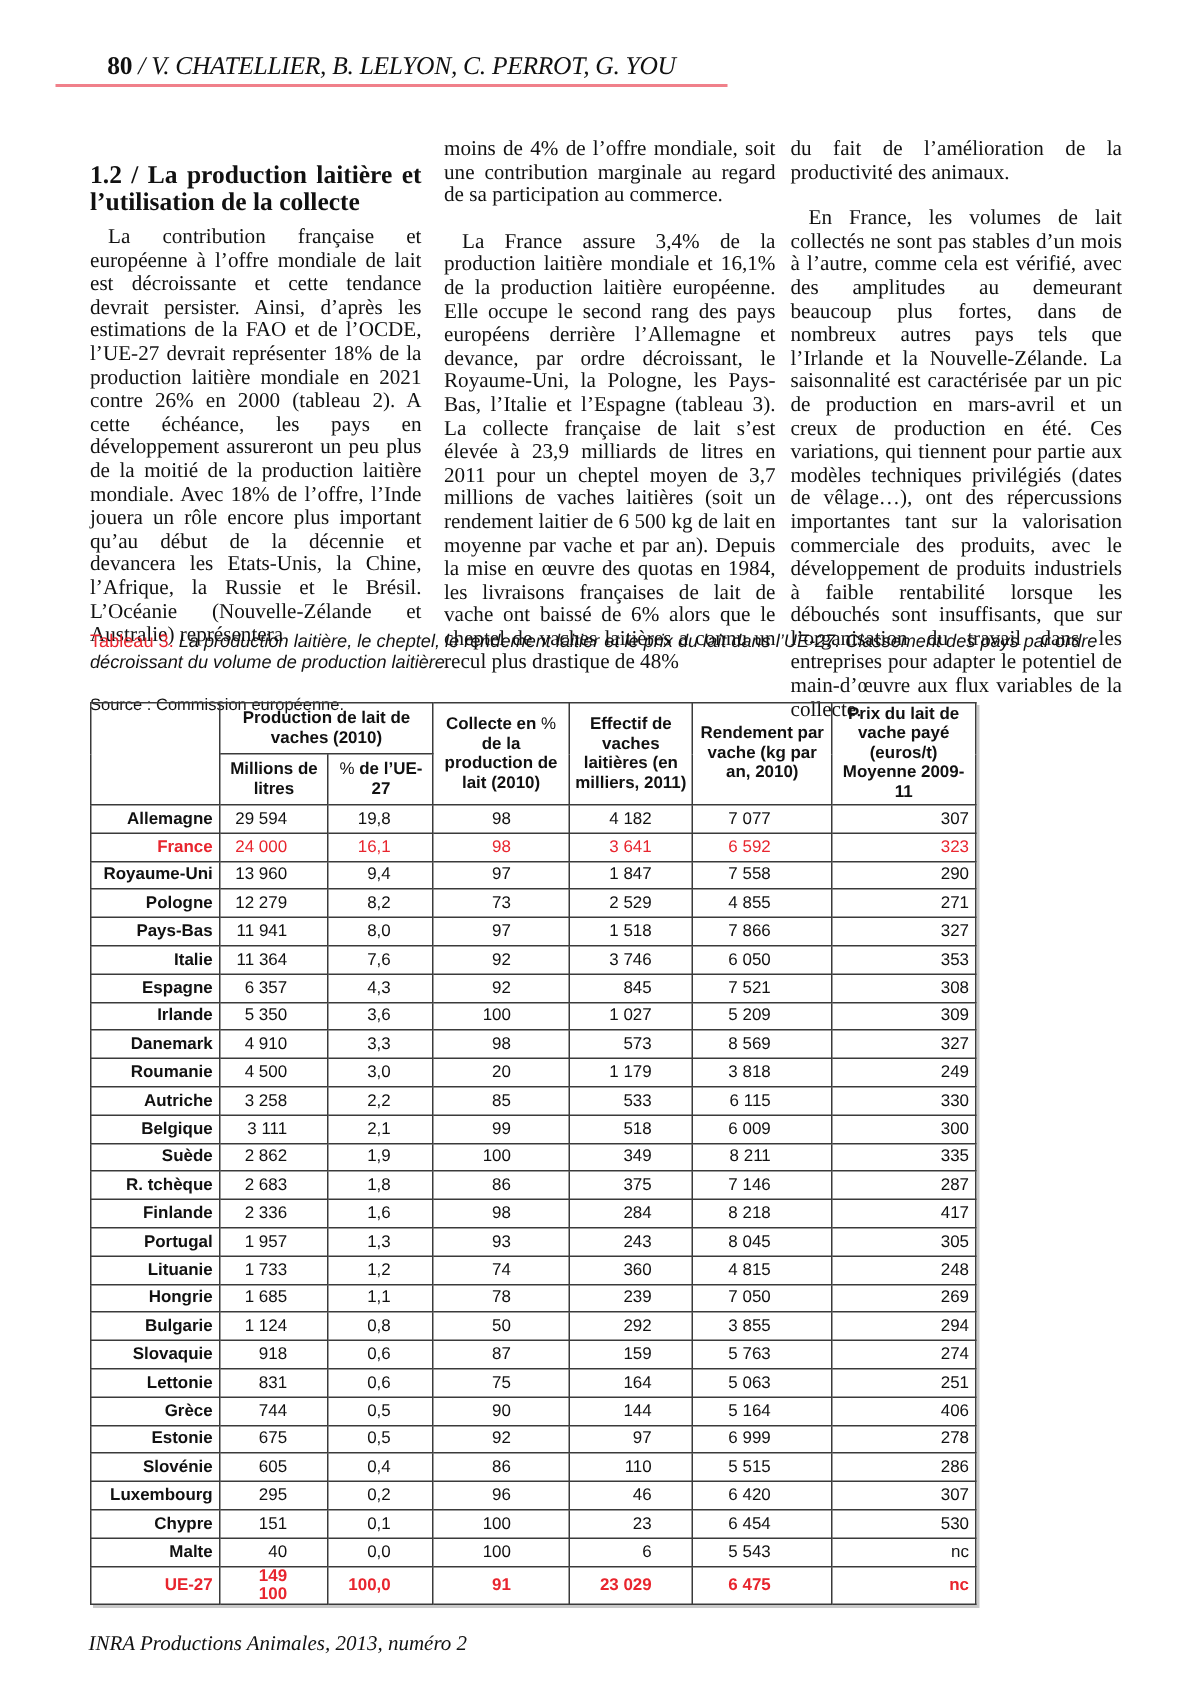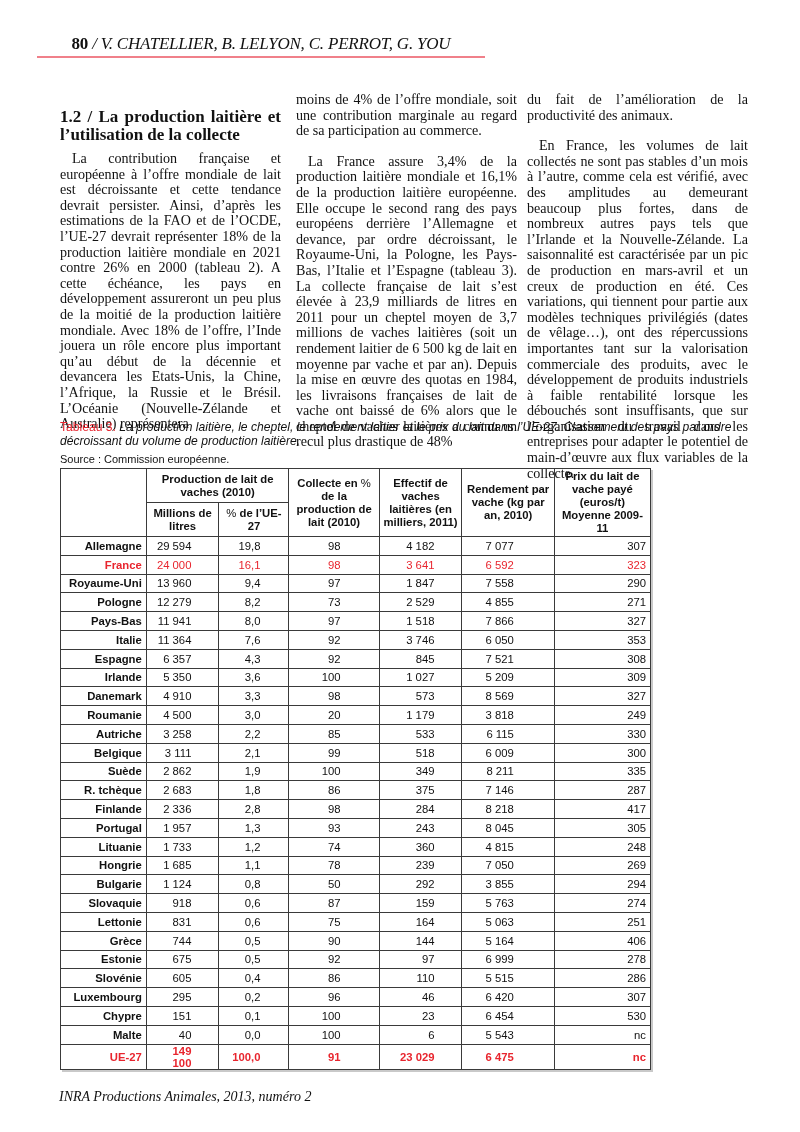--- a/index.html
+++ b/index.html
@@ -32,21 +32,21 @@
     margin: 16px 0 8px 0 !important; text-align: justify; text-indent: 0;
   }
   .gap { height: 15px; }
 
   .caption {
     position: absolute; left: 60px; top: 420px; width: 690px;
     font-size: 12.1px; line-height: 14px;
   }
   .caption .label { color: #e8252e; }
   .caption .text { font-style: italic; }
-  .caption .source { font-size: 11px; display: block; margin-top: 4px; }
+  .caption .source { font-size: 11px; display: block; margin-top: 15px; }
 
   table.data {
     position: absolute; left: 60px; top: 468px; width: 591px;
     border-collapse: collapse; font-size: 11.3px;
     box-shadow: 2px 2px 0 #c9c9c9;
   }
   table.data td, table.data th {
     border: 1px solid #3a3a3a; padding: 0 4px; height: 17.8px;
   }
   table.data th { font-weight: bold; text-align: center; line-height: 13px; padding: 1px 2px; }
@@ -244,21 +244,21 @@
         <td class="num c-prod">2 683</td>
         <td class="num c-pct">1,8</td>
         <td class="num c-coll">86</td>
         <td class="num c-eff">375</td>
         <td class="num c-rend">7 146</td>
         <td class="ctr">287</td>
       </tr>
       <tr>
         <td class="country">Finlande</td>
         <td class="num c-prod">2 336</td>
-        <td class="num c-pct">2,8</td>
+        <td class="num c-pct">1,6</td>
         <td class="num c-coll">98</td>
         <td class="num c-eff">284</td>
         <td class="num c-rend">8 218</td>
         <td class="ctr">417</td>
       </tr>
       <tr>
         <td class="country">Portugal</td>
         <td class="num c-prod">1 957</td>
         <td class="num c-pct">1,3</td>
         <td class="num c-coll">93</td>

